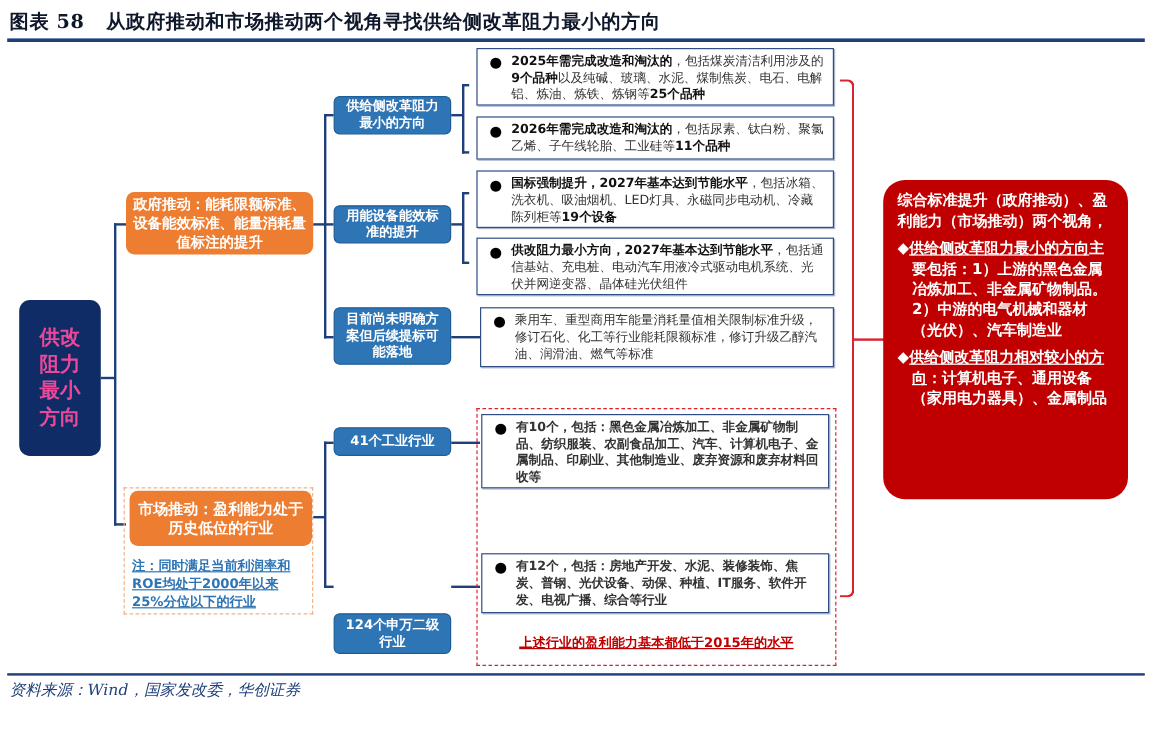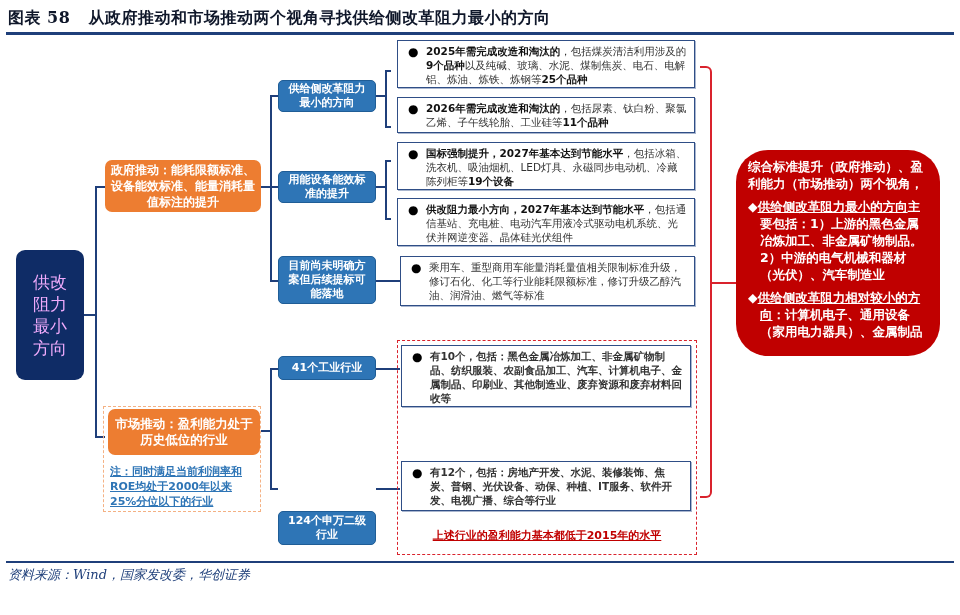--- a/index.html
+++ b/index.html
@@ -14,21 +14,21 @@
     font-size: 16px; font-weight: bold; color: #0f172a; letter-spacing: 0.5px;
   }
   .title-rule { left: 6px; top: 32px; width: 948px; height: 3px; background: #1f3f7a; }
   .foot-rule { left: 6px; top: 561px; width: 948px; height: 2px; background: #1f3f7a; }
   .source {
     left: 8px; top: 566px; font-family: "DejaVu Serif", "Liberation Serif", serif;
     font-style: italic; font-size: 13px; color: #1f3f7a;
   }
   .root {
     left: 16px; top: 250px; width: 68px; height: 130px; background: #0f2c66;
-    border-radius: 9px; color: #f0abfc; font-weight: normal; font-size: 17px; line-height: 22px;
+    border-radius: 9px; color: #ec4899; font-weight: bold; font-size: 17px; line-height: 22px;
     display: flex; align-items: center; justify-content: center; text-align: center; padding: 6px;
   }
   .orange {
     background: #ed7d31; color: #fff; font-weight: bold; border-radius: 7px;
     display: flex; align-items: center; justify-content: center; text-align: center;
     font-size: 12px; line-height: 16px; padding: 4px 6px;
   }
   .blue {
     background: #2e75b6; color: #fff; font-weight: bold; border-radius: 5px;
     display: flex; align-items: center; justify-content: center; text-align: center;
@@ -51,21 +51,21 @@
     color: #2e75b6; text-decoration: underline; font-weight: bold;
   }
   .red-dash {
     border: 1.5px dashed #d9232d; left: 397px; top: 340px; width: 300px; height: 215px;
   }
   .red-caption {
     left: 400px; top: 528px; width: 294px; text-align: center; font-size: 11px; font-weight: bold;
     color: #c00000; text-decoration: underline;
   }
   .summary {
-    left: 736px; top: 150px; width: 204px; height: 206px; background: #c00000; border-radius: 32px;
+    left: 736px; top: 150px; width: 204px; height: 266px; background: #c00000; border-radius: 18px;
     color: #fff; font-weight: bold; font-size: 12.5px; line-height: 17px; padding: 8px 12px 8px 12px;
   }
   .summary p { margin-bottom: 6px; }
   .summary .u { text-decoration: underline; }
   .summary .bl { padding-left: 12px; text-indent: -12px; }
 </style>
 </head>
 <body>
 
 <div class="abs title">

